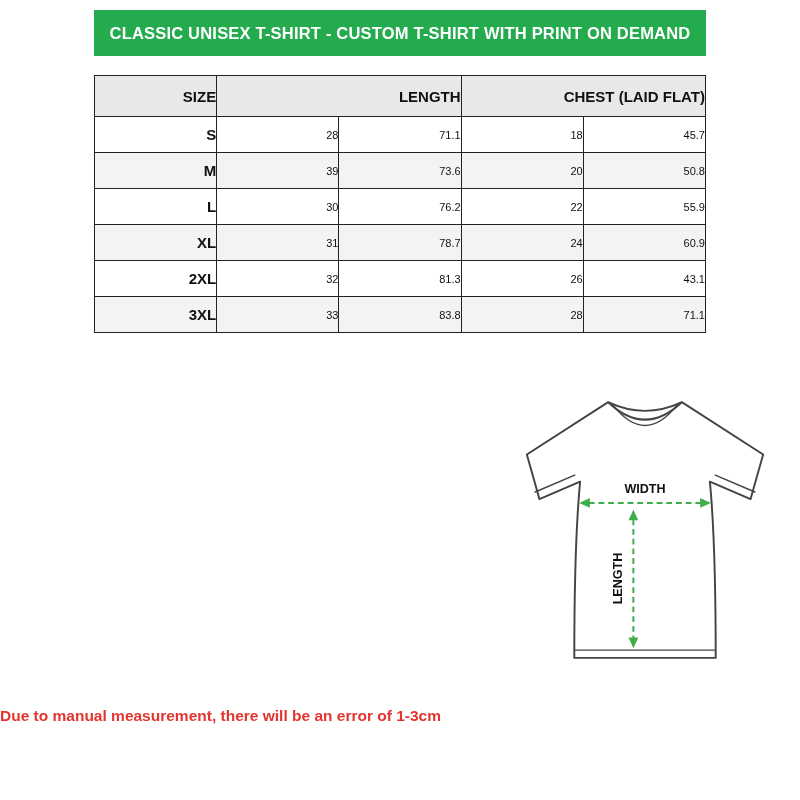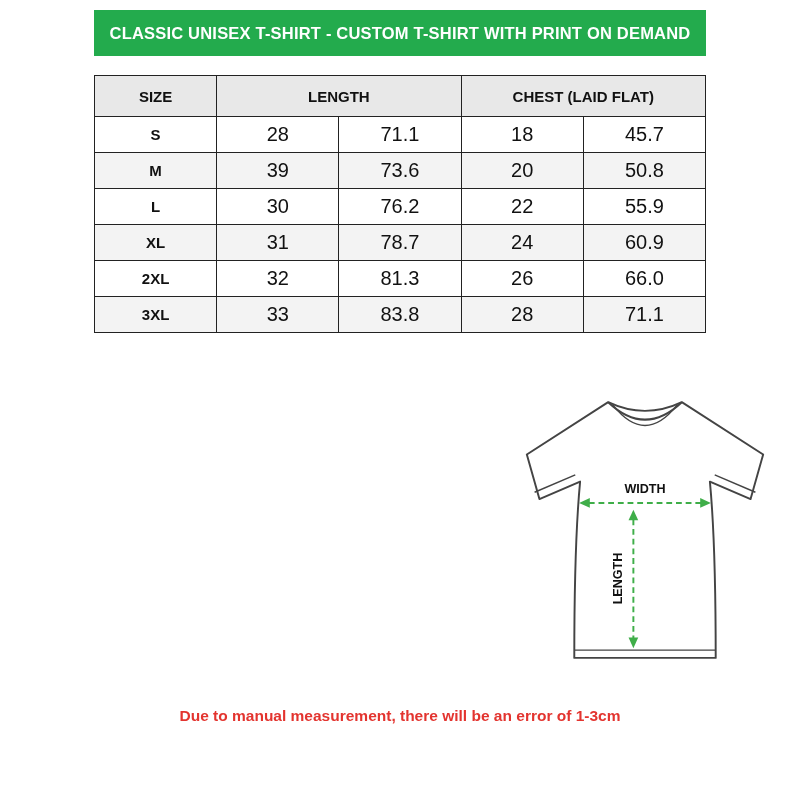--- a/index.html
+++ b/index.html
@@ -33,49 +33,48 @@
   }
   table.size-table {
     margin-top: 19px;
     width: 612px;
     border-collapse: collapse;
     table-layout: fixed;
   }
   table.size-table th,
   table.size-table td {
     border: 1px solid #222222;
-    text-align: center;
+    text-align: right;
     padding: 0;
   }
   table.size-table th {
     background: #e8e8e8;
     height: 40px;
     font-size: 15px;
     font-weight: bold;
     color: #111;
   }
   table.size-table td {
     height: 35px;
-    font-size: 20px;
+    font-size: 11px;
     color: #111;
   }
   table.size-table td.size {
     font-weight: bold;
     font-size: 15px;
   }
   table.size-table tbody tr:nth-child(even) {
     background: #f3f3f3;
   }
   .diagram {
     margin-top: 44px;
     text-align: right;
   }
   .footer-note {
     margin-top: 18px;
-    text-align: center;
     color: #e3342f;
     font-weight: bold;
     font-size: 15.5px;
   }
 </style>
 </head>
 <body>
 
 <div class="page">
   <div class="wrap">
@@ -126,21 +125,21 @@
           <td>31</td>
           <td>78.7</td>
           <td>24</td>
           <td>60.9</td>
         </tr>
         <tr>
           <td class="size">2XL</td>
           <td>32</td>
           <td>81.3</td>
           <td>26</td>
-          <td>66.0</td>
+          <td>43.1</td>
         </tr>
         <tr>
           <td class="size">3XL</td>
           <td>33</td>
           <td>83.8</td>
           <td>28</td>
           <td>71.1</td>
         </tr>
       </tbody>
     </table>

